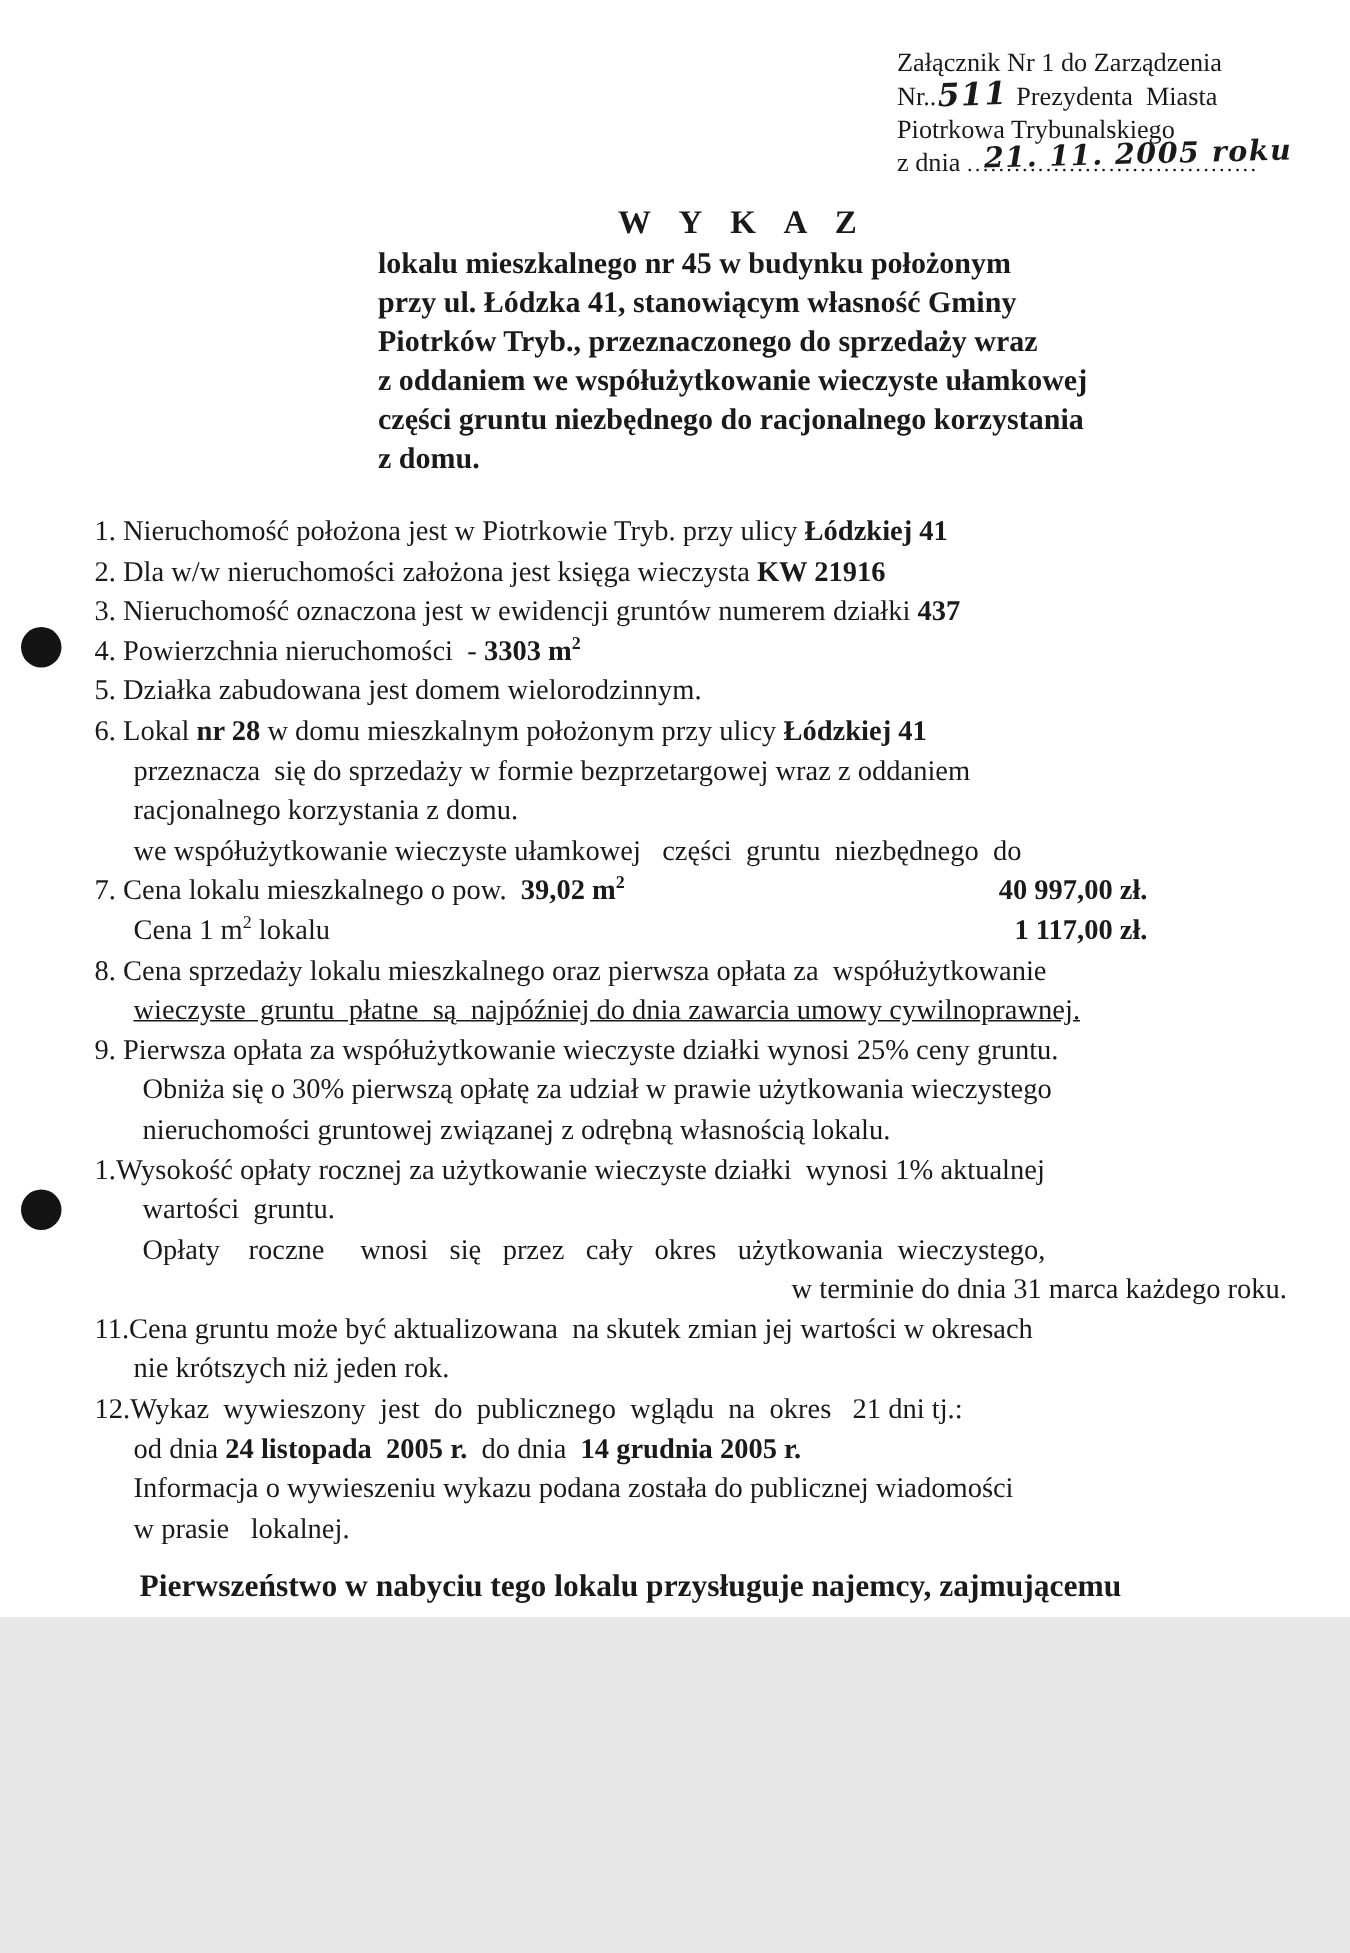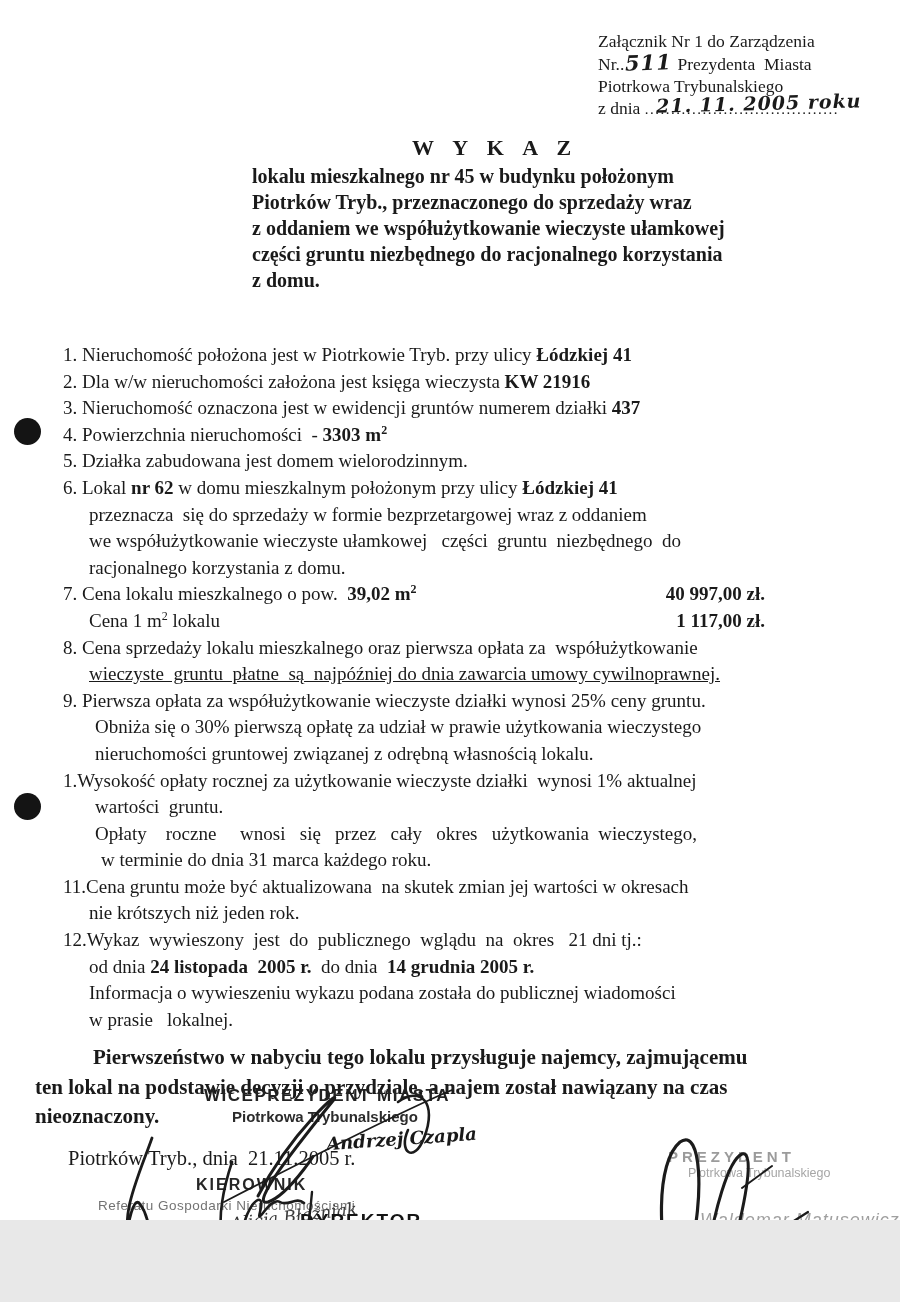--- a/index.html
+++ b/index.html
@@ -1,18 +1,18 @@
 <!DOCTYPE html>
 <html><head>
 <meta charset="utf-8">
 <style>
   * { margin:0; padding:0; box-sizing:border-box; }
   html,body { background:#e8e8e8; }
   .page {
-    position:relative; width:900px; height:1220px; background:#ffffff;
+    position:relative; width:900px; height:1078px; background:#ffffff;
     overflow:hidden; font-family:"Liberation Serif", serif; color:#1a1a1a;
   }
   .b { font-weight:700; }
   .sup { vertical-align:super; font-size:12px; line-height:0; }
   .hole { position:absolute; width:27px; height:27px; background:#141414; border-radius:50%; }
   .hole.h1 { left:14px; top:418px; }
   .hole.h2 { left:14px; top:793px; }
 
   .attachment { position:absolute; left:598px; top:30px; width:280px;
     font-size:17.5px; line-height:22px; }
@@ -80,47 +80,48 @@
     <div class="row">Załącznik Nr 1 do Zarządzenia</div>
     <div class="row"><span>Nr..</span><span class="hw hw-num">511</span><span> Prezydenta  Miasta</span></div>
     <div class="row">Piotrkowa Trybunalskiego</div>
     <div class="row"><span>z dnia </span><span class="dots">.....................................</span><span class="hw hw-date">21. 11. 2005 roku</span></div>
   </div>
 
   <div class="doc-title">W Y K A Z</div>
 
   <div class="subtitle">
       <div class="">lokalu mieszkalnego nr 45 w budynku położonym</div>
+      <div class="">przy ul. Łódzka 41, stanowiącym własność Gminy</div>
       <div class="">Piotrków Tryb., przeznaczonego do sprzedaży wraz</div>
       <div class="">z oddaniem we współużytkowanie wieczyste ułamkowej</div>
       <div class="">części gruntu niezbędnego do racjonalnego korzystania</div>
       <div class="">z domu.</div>
     </div>
 
   <div class="list">
       <div class="line"><span>1. Nieruchomość położona jest w Piotrkowie Tryb. przy ulicy </span><span class="b">Łódzkiej 41</span></div>
       <div class="line"><span>2. Dla w/w nieruchomości założona jest księga wieczysta </span><span class="b">KW 21916</span></div>
       <div class="line"><span>3. Nieruchomość oznaczona jest w ewidencji gruntów numerem działki </span><span class="b">437</span></div>
       <div class="line"><span>4. Powierzchnia nieruchomości  - </span><span class="b">3303 m</span><span class="b sup">2</span></div>
       <div class="line"><span>5. Działka zabudowana jest domem wielorodzinnym.</span></div>
-      <div class="line"><span>6. Lokal </span><span class="b">nr 62</span><span> w domu mieszkalnym położonym przy ulicy </span><span class="b">Łódzkiej 41</span></div>
+      <div class="line"><span>6. Lokal </span><span class="b">nr 28</span><span> w domu mieszkalnym położonym przy ulicy </span><span class="b">Łódzkiej 41</span></div>
       <div class="line" style="padding-left: 26px;"><span>przeznacza  się do sprzedaży w formie bezprzetargowej wraz z oddaniem</span></div>
+      <div class="line" style="padding-left: 26px;"><span>racjonalnego korzystania z domu.</span></div>
       <div class="line" style="padding-left: 26px;"><span>we współużytkowanie wieczyste ułamkowej   części  gruntu  niezbędnego  do</span></div>
-      <div class="line" style="padding-left: 26px;"><span>racjonalnego korzystania z domu.</span></div>
       <div class="line"><span>7. Cena lokalu mieszkalnego o pow.  </span><span class="b">39,02 m</span><span class="b sup">2</span><span class="price">40 997,00 zł.</span></div>
       <div class="line" style="padding-left: 26px;"><span>Cena 1 m</span><span class="sup">2</span><span> lokalu</span><span class="price">1 117,00 zł.</span></div>
       <div class="line"><span>8. Cena sprzedaży lokalu mieszkalnego oraz pierwsza opłata za  współużytkowanie</span></div>
       <div class="line" style="padding-left: 26px; text-decoration: underline;"><span>wieczyste  gruntu  płatne  są  najpóźniej do dnia zawarcia umowy cywilnoprawnej.</span></div>
       <div class="line"><span>9. Pierwsza opłata za współużytkowanie wieczyste działki wynosi 25% ceny gruntu.</span></div>
       <div class="line" style="padding-left: 32px;"><span>Obniża się o 30% pierwszą opłatę za udział w prawie użytkowania wieczystego</span></div>
       <div class="line" style="padding-left: 32px;"><span>nieruchomości gruntowej związanej z odrębną własnością lokalu.</span></div>
       <div class="line"><span>1.Wysokość opłaty rocznej za użytkowanie wieczyste działki  wynosi 1% aktualnej</span></div>
       <div class="line" style="padding-left: 32px;"><span>wartości  gruntu.</span></div>
       <div class="line" style="padding-left: 32px;"><span>Opłaty    roczne     wnosi   się   przez   cały   okres   użytkowania  wieczystego,</span></div>
-      <div class="line" style="padding-left: 38px;"><span>w terminie do dnia 31 marca każdego roku.</span></div>
+      <div class="line" style="padding-left: 38px; text-align: right;"><span>w terminie do dnia 31 marca każdego roku.</span></div>
       <div class="line"><span>11.Cena gruntu może być aktualizowana  na skutek zmian jej wartości w okresach</span></div>
       <div class="line" style="padding-left: 26px;"><span>nie krótszych niż jeden rok.</span></div>
       <div class="line"><span>12.Wykaz  wywieszony  jest  do  publicznego  wglądu  na  okres   21 dni tj.:</span></div>
       <div class="line" style="padding-left: 26px;"><span>od dnia </span><span class="b">24 listopada  2005 r.</span><span>  do dnia  </span><span class="b">14 grudnia 2005 r.</span></div>
       <div class="line" style="padding-left: 26px;"><span>Informacja o wywieszeniu wykazu podana została do publicznej wiadomości</span></div>
       <div class="line" style="padding-left: 26px;"><span>w prasie   lokalnej.</span></div>
     </div>
 
   <div class="closing">
       <div class="cline">Pierwszeństwo w nabyciu tego lokalu przysługuje najemcy, zajmującemu</div>

